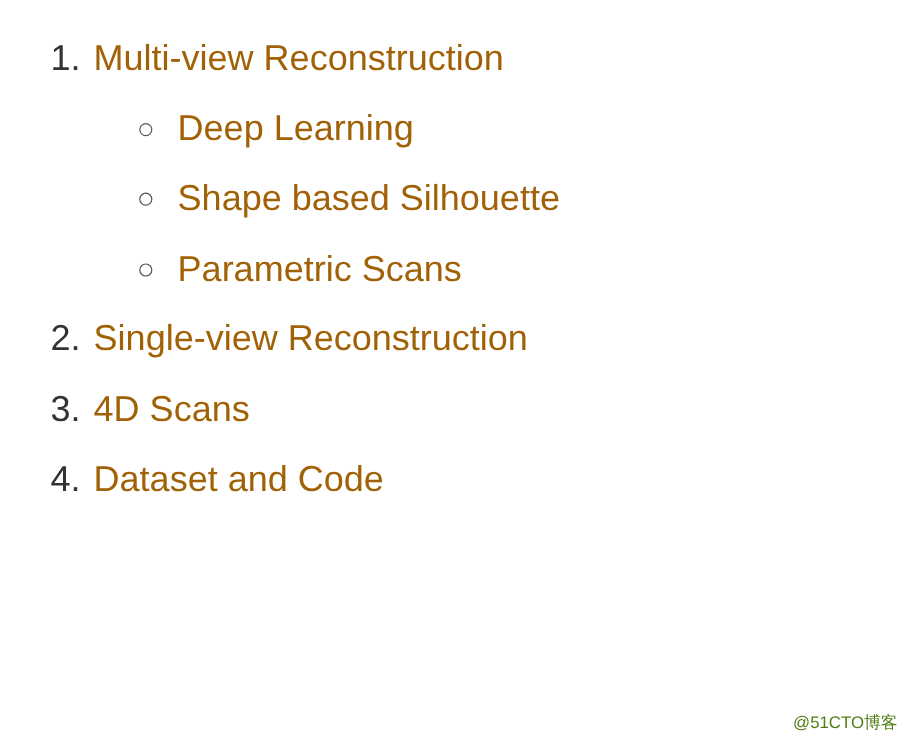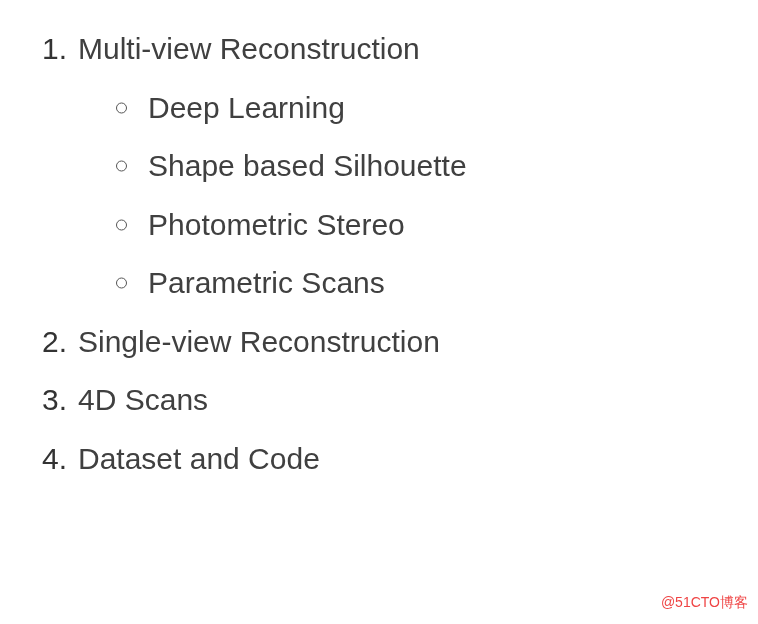--- a/index.html
+++ b/index.html
@@ -47,48 +47,45 @@
       position: absolute;
       left: 4px;
       top: 50%;
       transform: translateY(-50%);
       width: 9px;
       height: 9px;
       border: 1.5px solid #555;
       border-radius: 50%;
     }
     a.link {
-      color: #404040;
+      color: #a16207;
       text-decoration: none;
       font-weight: 400;
     }
     .watermark {
       position: absolute;
       right: 10px;
       bottom: 8px;
       font-size: 14px;
-      color: #ef4444;
+      color: #4d7c0f;
       font-family: "Microsoft YaHei", sans-serif;
     }
   </style>
 </head>
 <body>
 
 <ol class="main-list">
   <li>
     <a class="link">Multi-view Reconstruction</a>
     <ul class="sub-list">
       <li>
         <a class="link">Deep Learning</a>
       </li>
       <li>
         <a class="link">Shape based Silhouette</a>
-      </li>
-      <li>
-        <a class="link">Photometric Stereo</a>
       </li>
       <li>
         <a class="link">Parametric Scans</a>
       </li>
     </ul>
   </li>
   <li>
     <a class="link">Single-view Reconstruction</a>
   </li>
   <li>

